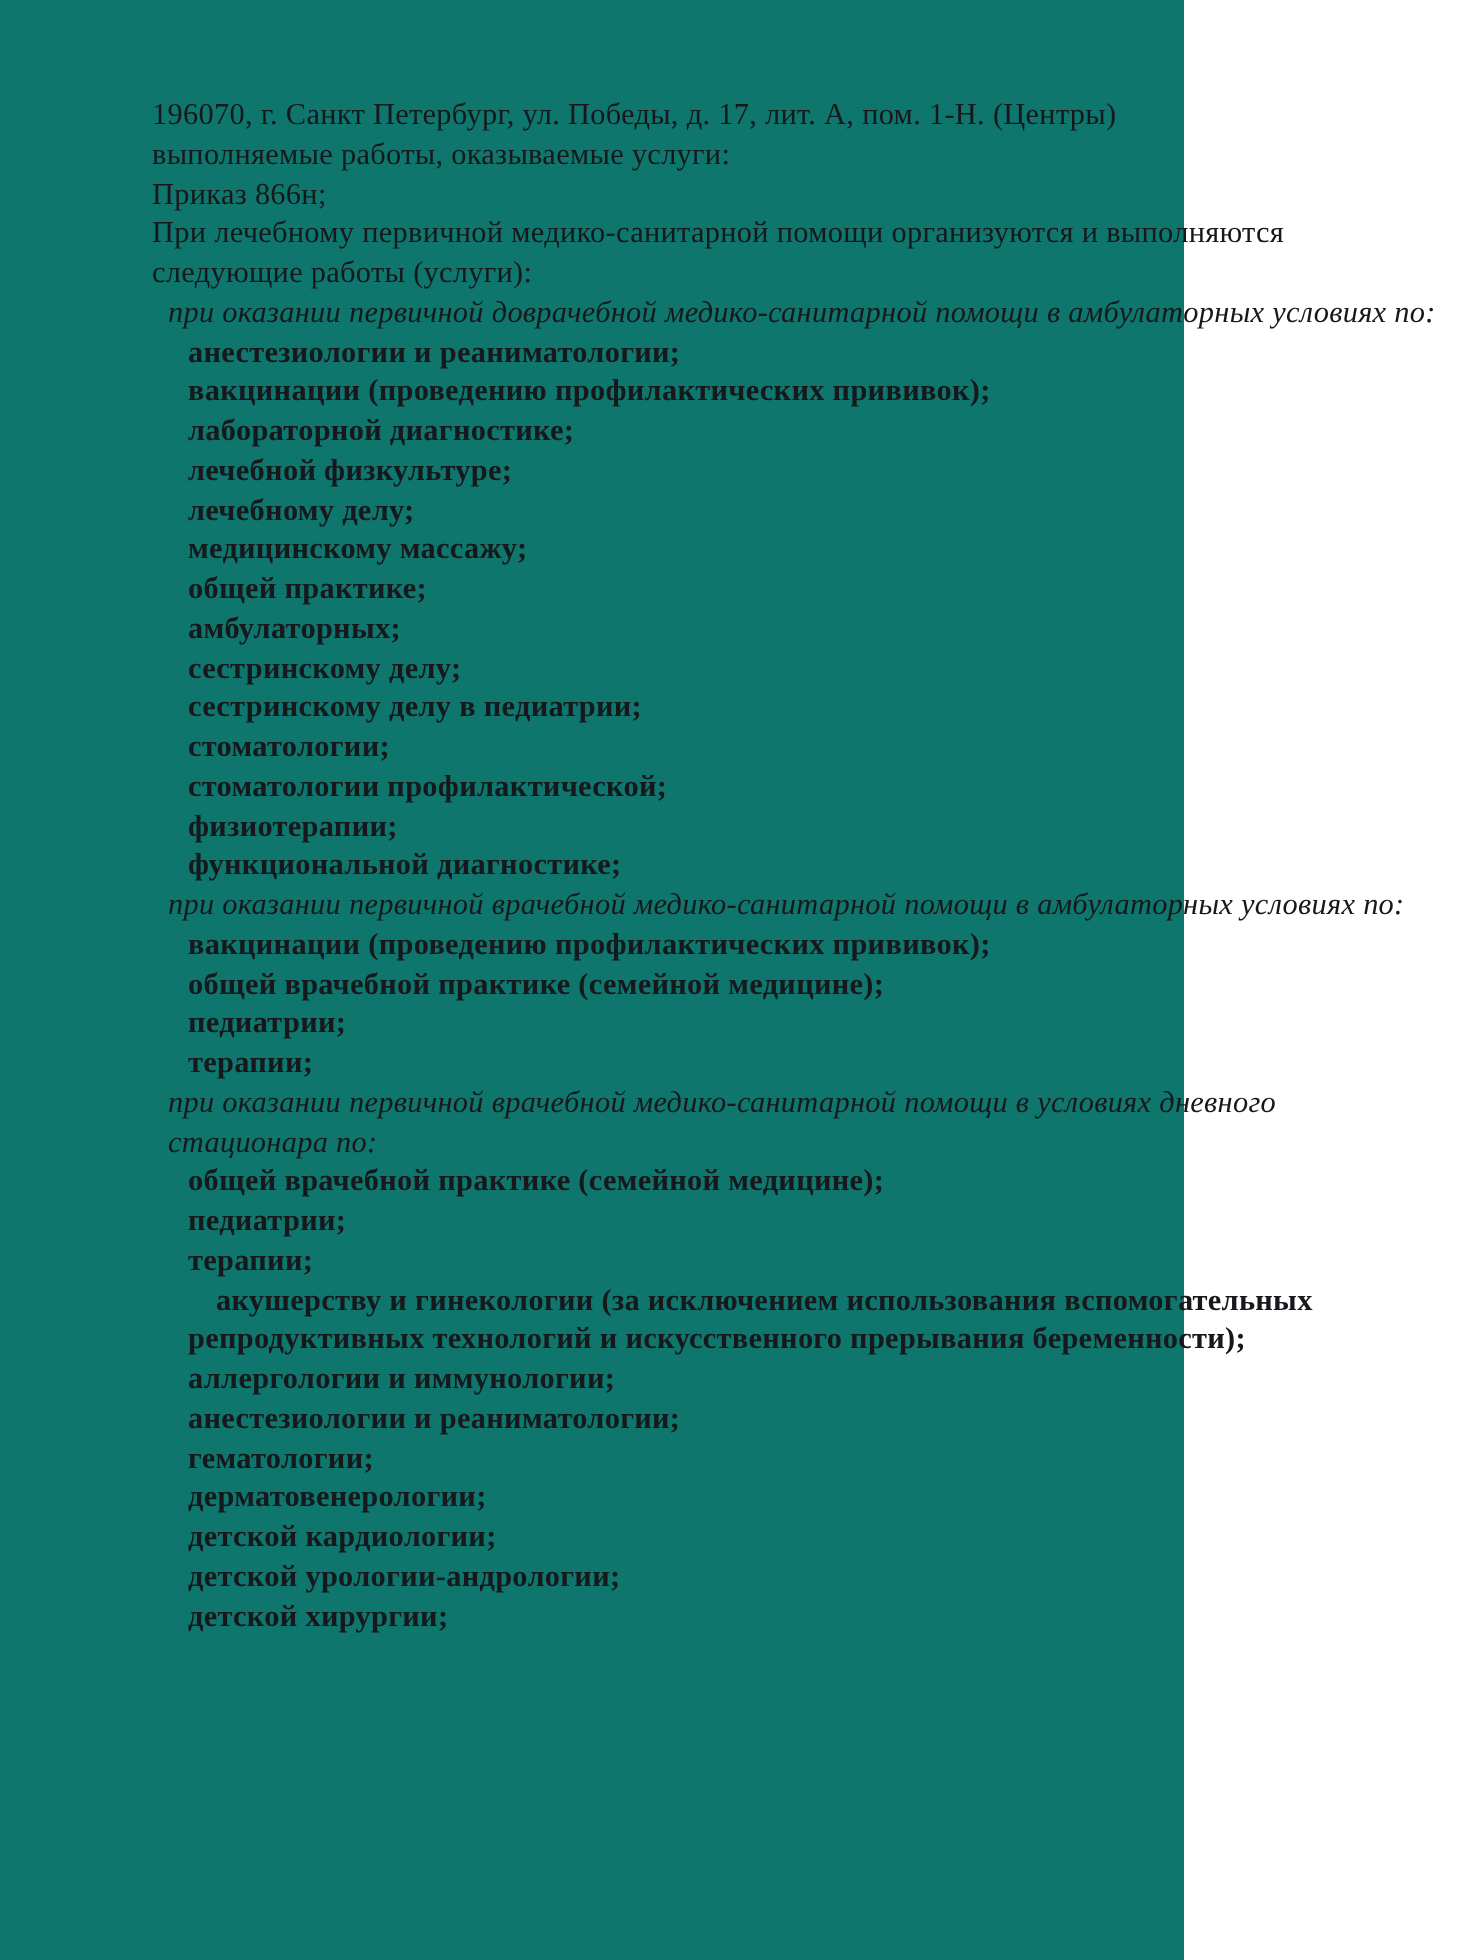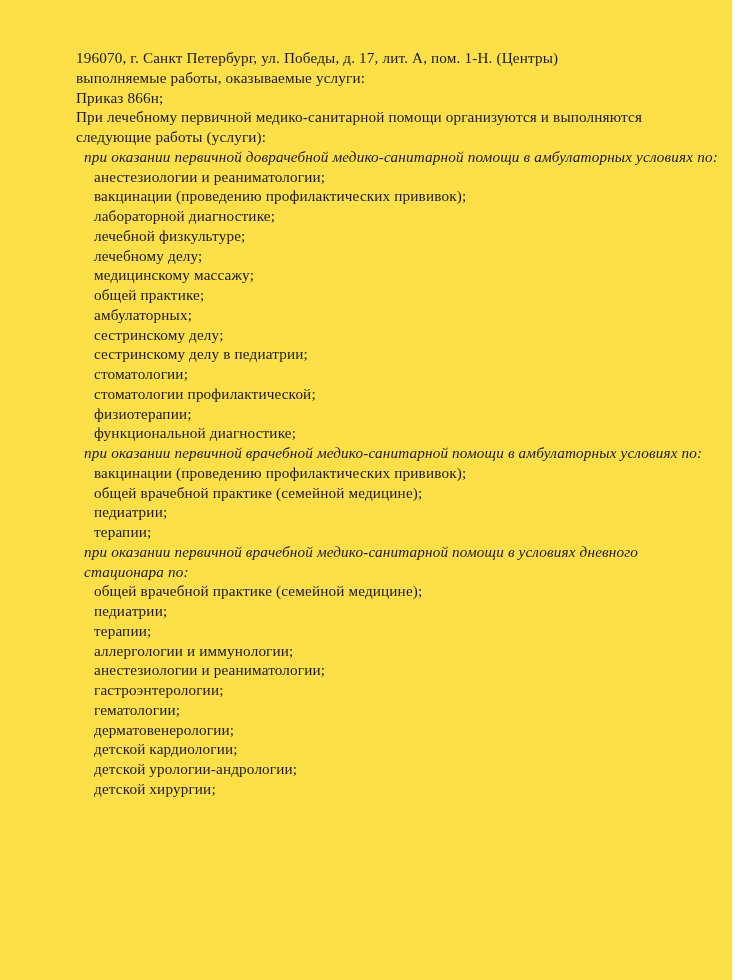--- a/index.html
+++ b/index.html
@@ -11,43 +11,43 @@
   body {
     width: 740px;
     height: 980px;
     overflow: hidden;
     font-family: "Liberation Serif", "DejaVu Serif", serif;
     color: #16181c;
     -webkit-font-smoothing: antialiased;
   }
   .page {
     position: relative;
-    width: 732px;
+    width: 592px;
     height: 980px;
-    background: #fde047;
+    background: #0f766e;
     box-sizing: border-box;
   }
   .doc-body {
     position: absolute;
     left: 76px;
     top: 48px;
     width: 642px;
   }
   .line {
     font-size: 15.2px;
     line-height: 19.75px;
     color: #16181c;
     white-space: pre-wrap;
     text-indent: 0;
     letter-spacing: 0.01em;
   }
   
   .lvl-0  { margin-left: 0px; }
   .lvl-1  { margin-left: 4px; font-style: italic; }
-  .lvl-2  { margin-left: 18px; }
+  .lvl-2  { margin-left: 18px; font-weight: bold; }
 
   
   .wrap {
     text-indent: -4px;
     padding-left: 4px;
   }
   .wrap2 {
     text-indent: 14px;
   }
 </style>
@@ -85,23 +85,23 @@
     <div class="line lvl-2">вакцинации (проведению профилактических прививок);</div>
     <div class="line lvl-2">общей врачебной практике (семейной медицине);</div>
     <div class="line lvl-2">педиатрии;</div>
     <div class="line lvl-2">терапии;</div>
 
     <div class="line lvl-1 wrap"> при оказании первичной врачебной медико-санитарной помощи в условиях дневного стационара по:</div>
     <div class="line lvl-2">общей врачебной практике (семейной медицине);</div>
     <div class="line lvl-2">педиатрии;</div>
     <div class="line lvl-2">терапии;</div>
 
+    <div class="line lvl-2 wrap2">акушерству и гинекологии (за исключением использования вспомогательных репродуктивных технологий и искусственного прерывания беременности);</div>
     <div class="line lvl-2">аллергологии и иммунологии;</div>
     <div class="line lvl-2">анестезиологии и реаниматологии;</div>
-    <div class="line lvl-2">гастроэнтерологии;</div>
     <div class="line lvl-2">гематологии;</div>
     <div class="line lvl-2">дерматовенерологии;</div>
     <div class="line lvl-2">детской кардиологии;</div>
     <div class="line lvl-2">детской урологии-андрологии;</div>
     <div class="line lvl-2">детской хирургии;</div>
 
   </div>
 </div>
 
 </body></html>

